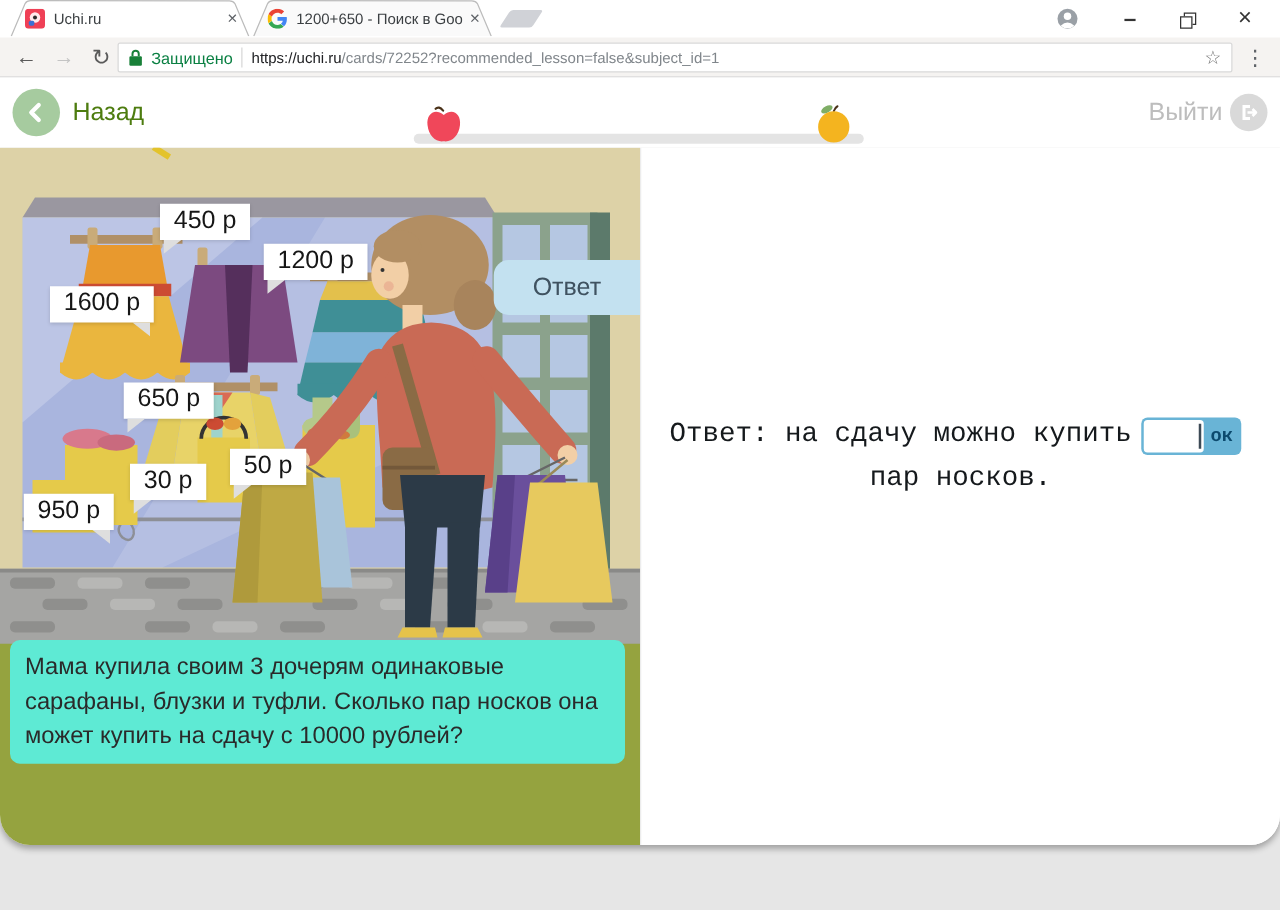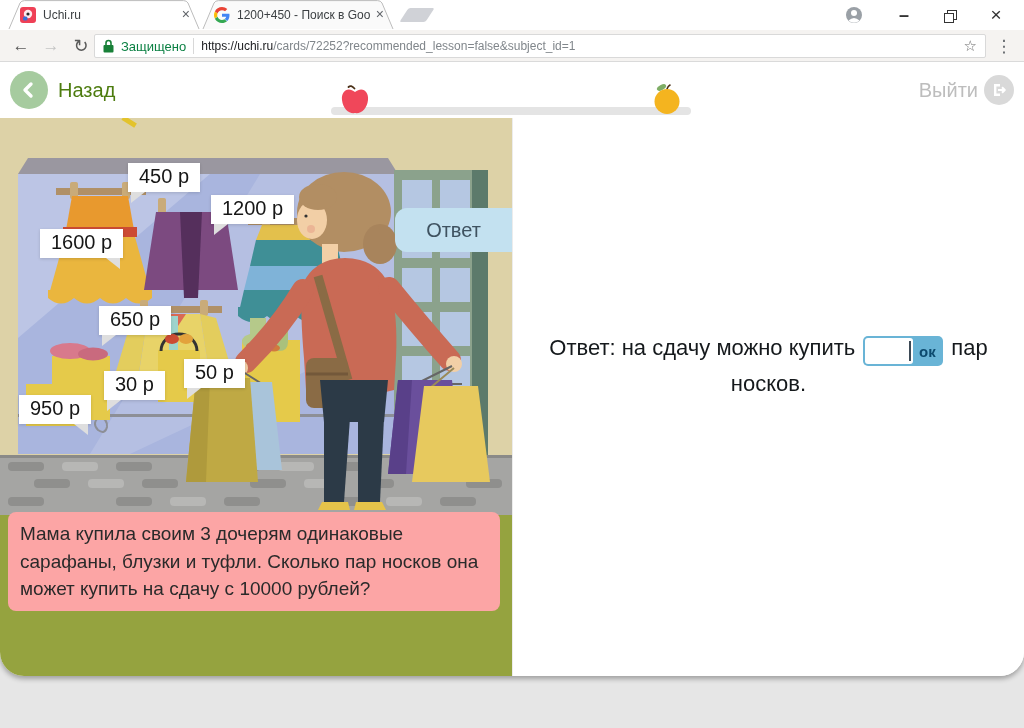--- a/index.html
+++ b/index.html
@@ -60,37 +60,37 @@
   .apple-yellow { left:321px; }
   .exit-label { position:absolute; right:46px; top:17px; font-size:20px; color:#bdbdbd; }
   .exit-btn { position:absolute; right:10px; top:13px; width:30px; height:30px;
     border-radius:50%; background:#d9d9d9; display:flex; align-items:center; justify-content:center; }
 
   
   .card { height:558px; background:#fff; border-radius:0 0 24px 24px; overflow:hidden;
     box-shadow:0 3px 5px rgba(0,0,0,.30); display:flex; }
   .panel-left { width:512px; position:relative; flex:0 0 512px; }
   .panel-left svg.scene { position:absolute; inset:0; }
-  .panel-right { flex:1; background:#fff; border-left:1px solid #ececec; }
+  .panel-right { flex:1; background:#fff; border-left:1px solid #ececec;font-family:Liberation Mono, monospace; }
 
   .tag { position:absolute; background:#fff; color:#161616; font-size:20px;
     padding:2px 11px 4px; white-space:nowrap; box-shadow:0 1px 3px rgba(0,0,0,.15); }
   .tag::after { content:""; position:absolute; width:0; height:0; bottom:-11px;
     border-top:11px solid #dedede; }
   .tri-bl::after { left:3px;  border-right:14px solid transparent; }
   .tri-br::after { right:3px; border-left:14px solid transparent; }
 
   .side-btn { position:absolute; right:0; width:117px; height:44px; border:none;
     border-radius:12px 0 0 12px; font-family:inherit; font-size:20px; color:#3f5260;
     display:flex; align-items:center; justify-content:center; cursor:pointer; }
   .btn-solution { top:30px; background:#dcedf8; }
   .btn-answer { top:90px; background:#c3e1f0; }
 
   .question-box { position:absolute; left:8px; top:394px; width:492px;
-    background:#fca5a5; border-radius:8px; padding:8px 12px; font-size:19px;
+    background:#5eead4; border-radius:8px; padding:8px 12px; font-size:19px;
     line-height:1.45; color:#2a2a2a; }
 
   .answer-wrap { padding-top:212px; display:flex; justify-content:center; }
   .answer-line { width:478px; text-align:center; font-size:22px; line-height:35px; color:#15191c; }
   .answer-widget { display:inline-flex; align-items:stretch; height:30px; margin:0 8px;
     background:#69b4d6; border-radius:5px; padding:2px; vertical-align:-9px; }
   .answer-input { width:48px; background:#fff; border-radius:3px; position:relative; }
   .caret { position:absolute; right:2px; top:3px; width:2px; height:20px; background:#3d4a56; }
   .ok-btn { width:28px; display:flex; align-items:center; justify-content:center;
     color:#0c4a6e; font-size:15px; font-weight:bold; cursor:pointer; }
@@ -121,21 +121,21 @@
       <svg class="tab-shape" viewBox="0 0 192 29" preserveAspectRatio="none">
         <path d="M1 29 L12 3 Q13.4 .6 16.5 .6 L175.5 .6 Q178.6 .6 180 3 L191 29" fill="#fafafa" stroke="#bcbcbc" stroke-width="1"></path>
       </svg>
       <div class="tab-inner">
         <svg class="favicon" viewBox="0 0 48 48">
           <path fill="#EA4335" d="M24 9.5c3.5 0 6.6 1.2 9.1 3.6l6.8-6.8C35.6 2.4 30.1 0 24 0 14.6 0 6.5 5.4 2.6 13.2l7.9 6.2C12.4 13.5 17.7 9.5 24 9.5z"></path>
           <path fill="#4285F4" d="M46.5 24.5c0-1.6-.1-3.1-.4-4.5H24v9h12.7c-.6 3-2.3 5.5-4.8 7.2l7.7 6C44.1 38 46.5 31.8 46.5 24.5z"></path>
           <path fill="#FBBC05" d="M10.5 28.6c-.5-1.5-.8-3-.8-4.6s.3-3.1.8-4.6l-7.9-6.2C.9 16.2 0 20 0 24s.9 7.8 2.6 10.8l7.9-6.2z"></path>
           <path fill="#34A853" d="M24 48c6.1 0 11.2-2 14.9-5.5l-7.7-6c-2.1 1.4-4.8 2.3-7.2 2.3-6.3 0-11.6-4-13.5-9.6l-7.9 6.2C6.5 42.6 14.6 48 24 48z"></path>
         </svg>
-        <span class="tab-title">1200+450 - Поиск в Goo</span>
+        <span class="tab-title">1200+650 - Поиск в Goo</span>
       </div>
       <span class="tab-close">×</span>
     </div>
 
     <div class="newtab-btn"></div>
 
     <div class="win-controls">
       <div class="wc wc-profile">
         <svg width="18" height="18" viewBox="0 0 18 18">
           <circle cx="9" cy="9" r="8" fill="#9aa0a6"></circle>

